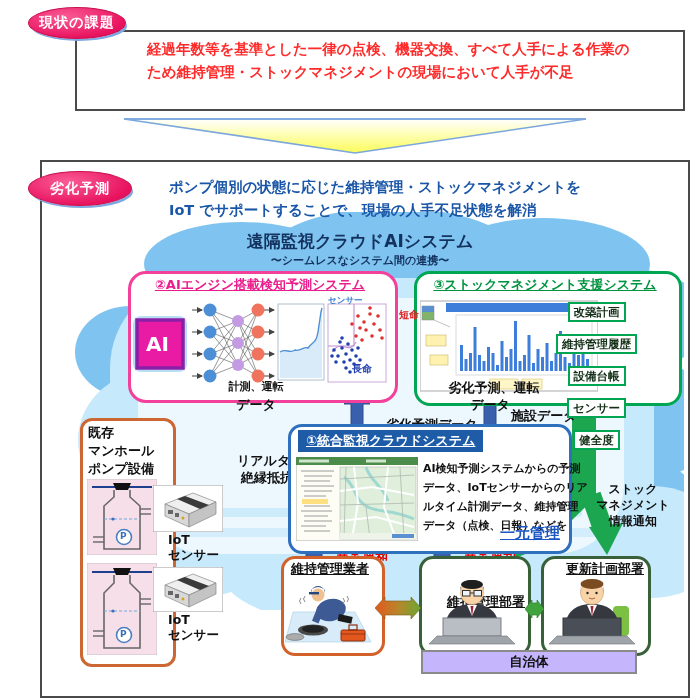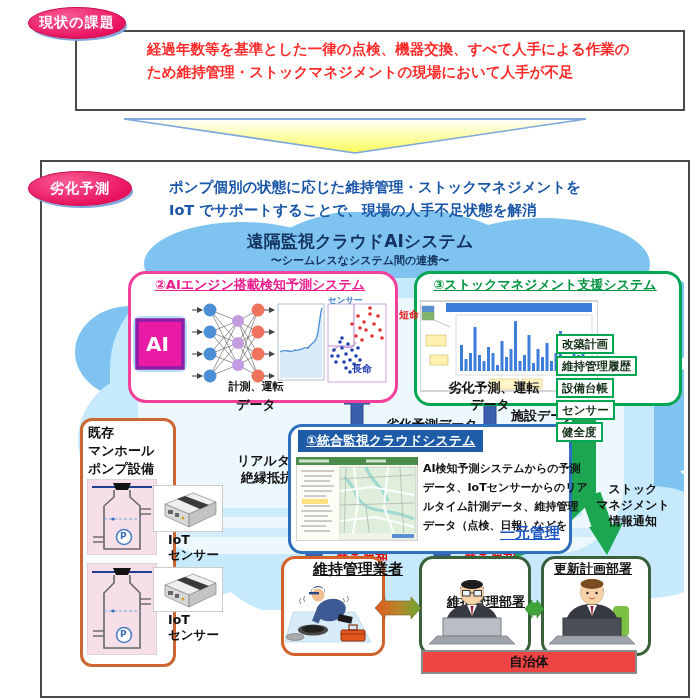--- a/index.html
+++ b/index.html
@@ -23,31 +23,31 @@
   .u{text-decoration:underline;}
   .ctr{text-align:center;}
   .sysbox{position:absolute;background:#fff;z-index:10;}
   .pinkbox{border:3px solid #f3419b;border-radius:18px;}
   .greenbox{border:3px solid #00a651;border-radius:16px;}
   .bluebox{border:3px solid #2e6fbe;border-radius:14px;}
   .orangebox{border:3px solid #cc6633;border-radius:12px;}
   .dgreenbox{border:3px solid #38613a;border-radius:14px;}
   .orangebox2{border:3px solid #d2622a;border-radius:14px;}
   .hdr{position:absolute;z-index:12;font-weight:bold;font-size:13px;white-space:nowrap;text-decoration:underline;}
-  .tagcol{position:absolute;z-index:14;display:flex;flex-direction:column;align-items:flex-start;gap:2px;margin-top:32px;}
+  .tagcol{position:absolute;z-index:14;display:flex;flex-direction:column;align-items:center;gap:12px;}
   .tag{
     background:#fff;border:2px solid #00a651;color:#143018;
     font-size:11.5px;font-weight:bold;padding:0px 4px;line-height:16px;white-space:nowrap;
   }
   .bluehdr{
     position:absolute;z-index:12;background:#1e5ca8;color:#fff;
     font-size:13px;font-weight:bold;padding:2px 8px;text-decoration:underline;white-space:nowrap;
   }
   .muni{
-    position:absolute;z-index:12;background:#ef4444;border:2px solid #8a8a8a;
+    position:absolute;z-index:12;background:#c4b5fd;border:2px solid #8a8a8a;
     display:flex;align-items:center;justify-content:center;
     font-size:13px;font-weight:bold;color:#111;
   }
   svg{position:absolute;display:block;}
 </style>
 </head>
 <body>
 
 <div class="badge" style="left:28px;top:7px;width:96px;height:30px;">現状の課題</div>
 
@@ -435,21 +435,21 @@
     <path d="M86,98 L98,132" stroke-width="20"></path>
   </g>
   <polygon points="8,162 48,146 24,120" fill="#1ba64f"></polygon>
   <polygon points="84,130 118,126 102,158" fill="#1ba64f"></polygon>
 </svg>
 <span class="t blk ctr" style="left:583px;top:481px;width:100px;font-size:12px;line-height:16px;z-index:8;">ストック</span>
 <span class="t blk ctr" style="left:583px;top:497px;width:100px;font-size:12px;z-index:8;">マネジメント</span>
 <span class="t blk ctr" style="left:583px;top:513px;width:100px;font-size:12px;z-index:8;">情報通知</span>
 
 <div class="sysbox orangebox2" style="left:281px;top:556px;width:98px;height:94px;"></div>
-<span class="t blk u ctr" style="left:281px;top:560px;width:98px;font-size:15px;z-index:12;padding-left:28px;">維持管理業者</span>
+<span class="t blk u ctr" style="left:281px;top:560px;width:98px;font-size:13px;z-index:12;">維持管理業者</span>
 <svg style="left:285px;top:580px;z-index:12;" width="90" height="66" viewBox="0 0 90 66">
   <polygon points="8,32 70,32 86,62 0,62" fill="#d7ecf8" stroke="#a8cce0" stroke-width="0.6"></polygon>
   <ellipse cx="28" cy="50" rx="15" ry="5.5" fill="#4a4a4a"></ellipse>
   <ellipse cx="28" cy="49" rx="11" ry="3.8" fill="#222"></ellipse>
   <ellipse cx="10" cy="57" rx="9" ry="3.4" fill="#ababab" stroke="#777" stroke-width="0.7"></ellipse>
   <g>
     <ellipse cx="46" cy="30" rx="15" ry="11" fill="#3d5a94" transform="rotate(-14 46 30)"></ellipse>
     <circle cx="33" cy="15" r="6.5" fill="#f0c090"></circle>
     <path d="M26,13 A7,7 0 0 1 40,13 L40,10 Q33,4 26,10 Z" fill="#26477f"></path>
     <rect x="24" y="12" width="10" height="2.4" fill="#26477f"></rect>
@@ -473,21 +473,21 @@
   <path d="M37.5,13 Q38,2 49,2 Q60,2 60.5,13 L60.5,9 Q55,4 49,4.5 Q43,4 37.5,9 Z" fill="#1e1e1e"></path>
   <ellipse cx="49" cy="6.5" rx="11" ry="4.5" fill="#1e1e1e"></ellipse>
   <rect x="39.5" y="12.5" width="7.5" height="5.5" fill="#eef4fa" stroke="#333" stroke-width="1"></rect>
   <rect x="51" y="12.5" width="7.5" height="5.5" fill="#eef4fa" stroke="#333" stroke-width="1"></rect>
   <line x1="47" y1="15" x2="51" y2="15" stroke="#333" stroke-width="1"></line>
   <rect x="20" y="40" width="58" height="18" fill="#b9bec4" stroke="#7a7f85" stroke-width="1"></rect>
   <polygon points="14,58 84,58 92,66 6,66" fill="#9fa4aa" stroke="#7a7f85" stroke-width="0.7"></polygon>
 </svg>
 
 <div class="sysbox dgreenbox" style="left:541px;top:556px;width:104px;height:94px;"></div>
-<span class="t blk u ctr" style="left:541px;top:560px;width:104px;font-size:13px;z-index:12;">更新計画部署</span>
+<span class="t blk u ctr" style="left:541px;top:560px;width:104px;font-size:13px;z-index:12;padding-left:12px;">更新計画部署</span>
 <svg style="left:545px;top:578px;z-index:12;" width="96" height="68" viewBox="0 0 96 68">
   <rect x="68" y="28" width="16" height="30" rx="4" fill="#7bc043"></rect>
   <path d="M20,46 Q24,26 47,26 Q70,26 74,46 Z" fill="#35383f"></path>
   <polygon points="42,27 52,27 47,38" fill="#ffffff"></polygon>
   <polygon points="45.5,28 48.5,28 47,39" fill="#a02030"></polygon>
   <circle cx="47" cy="15" r="11.5" fill="#f8d3a8" stroke="#c89060" stroke-width="0.5"></circle>
   <path d="M35.5,15 Q34,2 47,2 Q61,2 58.5,15 L58.5,8 Q53,3 47,4 Q40,3 35.5,9 Z" fill="#7b4b22"></path>
   <ellipse cx="47" cy="6" rx="11.5" ry="5" fill="#7b4b22"></ellipse>
   <circle cx="42.5" cy="15" r="1.2" fill="#222"></circle>
   <circle cx="51.5" cy="15" r="1.2" fill="#222"></circle>

